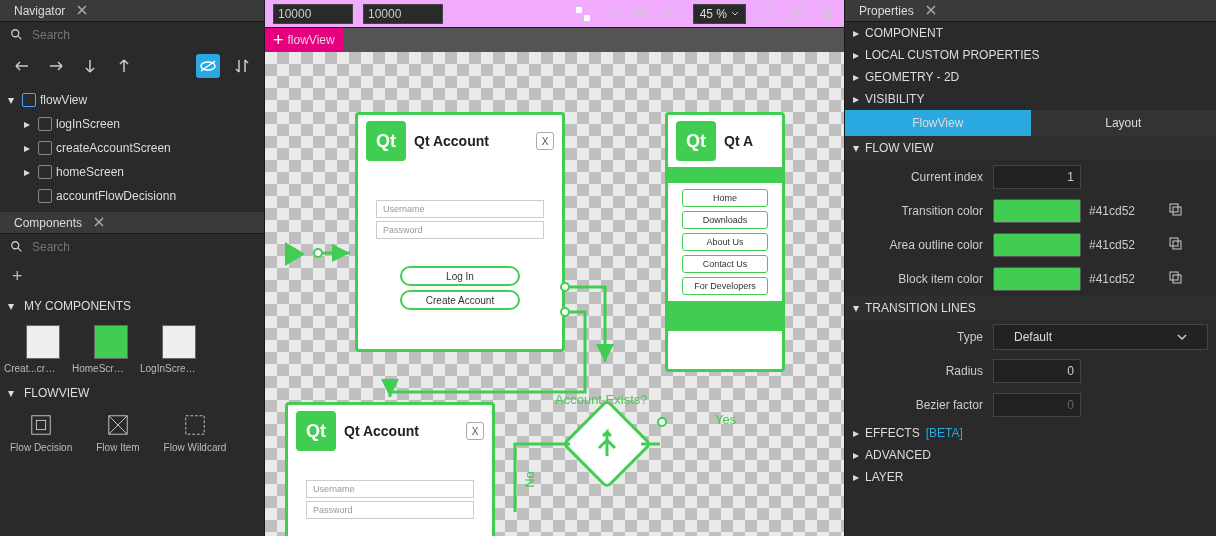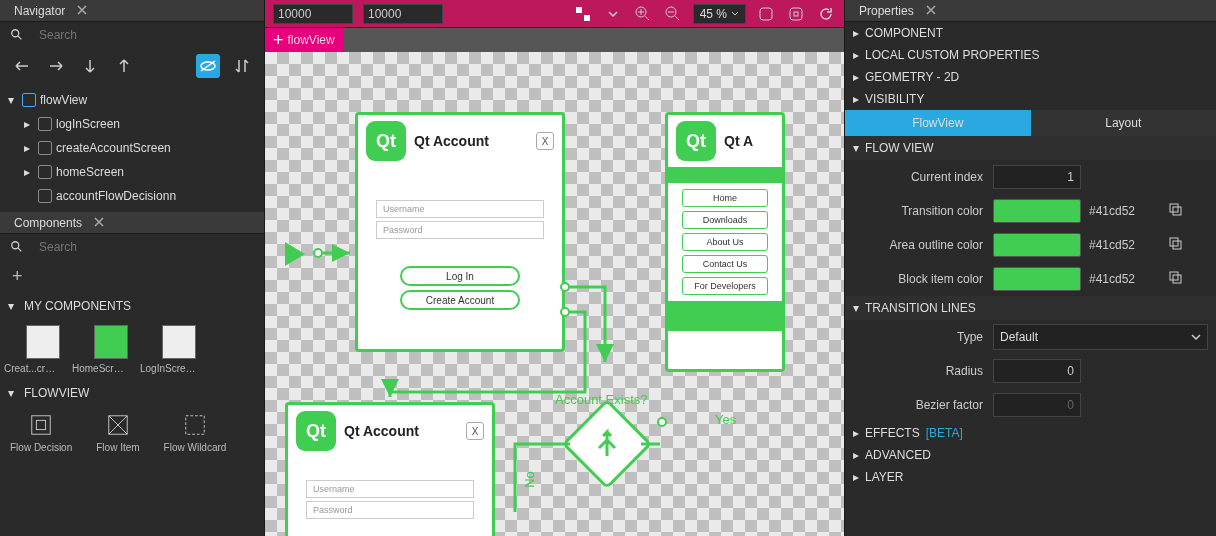--- a/index.html
+++ b/index.html
@@ -3,21 +3,21 @@
 <meta charset="utf-8">
 <style>
 *{box-sizing:border-box;margin:0;padding:0;font-family:"Segoe UI",Arial,sans-serif;font-size:12px;color:#ddd;user-select:none}
 body{background:#2a2a2a;width:1216px;height:536px;overflow:hidden;display:flex}
 .panel-tab{background:#3a3a3a;height:22px;display:flex;align-items:center;padding:0 8px;border-bottom:1px solid #1a1a1a}
 .panel-tab .tab{padding:2px 6px;display:flex;align-items:center;gap:12px}
 .panel-tab .close{width:12px;height:12px;display:inline-block;cursor:pointer}
 .panel-tab .close svg{stroke:#aaa}
 
 .navigator{width:265px;background:#2a2a2a;border-right:1px solid #1a1a1a;display:flex;flex-direction:column}
-.search-row{display:flex;align-items:center;padding:6px 10px;gap:15px}
+.search-row{display:flex;align-items:center;padding:6px 10px;gap:8px}
 .search-row .mag{width:14px;height:14px}
 .search-row input{background:transparent;border:none;outline:none;color:#ccc;flex:1}
 .arrow-row{display:flex;align-items:center;padding:6px 10px;gap:10px}
 .arrow-row .spacer{flex:1}
 .iconbtn{width:24px;height:24px;display:flex;align-items:center;justify-content:center;border-radius:3px;cursor:pointer}
 .iconbtn.active{background:#2aa9e0}
 .tree{padding:4px 4px}
 .tree-row{display:flex;align-items:center;height:24px;gap:4px;padding-left:4px;border-radius:2px}
 .tree-row.sel{color:#4aa6ff}
 .tree-row .caret{width:10px;display:inline-block}
@@ -31,34 +31,34 @@
 .thumb .img{width:34px;height:34px;background:#eee;border:1px solid #666}
 .thumb .lbl{font-size:10px;color:#bbb;white-space:nowrap;overflow:hidden;text-overflow:ellipsis;width:56px;text-align:center}
 .flowview-tools{display:flex;gap:24px;padding:6px 10px}
 .fvtool{display:flex;flex-direction:column;align-items:center;gap:4px}
 .fvtool .ic{width:26px;height:26px;border:1px dashed transparent}
 .fvtool .il{font-size:10px;color:#bbb;white-space:nowrap}
 .plus{padding:6px 12px;font-size:18px;color:#bbb;cursor:pointer}
 
 .center{flex:1;background:#2a2a2a;display:flex;flex-direction:column;min-width:0}
 .center .panel-tab .tab.active{color:#4aa6ff;border-bottom:2px solid #2aa9e0}
-.center-toolbar{height:28px;background:#be185d;display:flex;align-items:center;gap:10px;padding:0 8px;border-bottom:1px solid #1a1a1a}
+.center-toolbar{height:28px;background:#f0abfc;display:flex;align-items:center;gap:10px;padding:0 8px;border-bottom:1px solid #1a1a1a}
 .num-in{width:80px;background:#2a2a2a;border:1px solid #444;color:#ccc;height:20px;padding:0 4px}
 .tb-sep{flex:1}
 .tb-ic{width:20px;height:20px;display:flex;align-items:center;justify-content:center;cursor:pointer}
 .zoom{display:flex;align-items:center;gap:4px;background:#2a2a2a;border:1px solid #444;height:20px;padding:0 6px}
 .canvas-wrap{flex:1;overflow:hidden;position:relative;background:#555}
 .canvas{position:absolute;left:0;top:24px;right:0;bottom:0;
   background-image:linear-gradient(45deg,#bfbfbf 25%,transparent 25%),linear-gradient(-45deg,#bfbfbf 25%,transparent 25%),linear-gradient(45deg,transparent 75%,#bfbfbf 75%),linear-gradient(-45deg,transparent 75%,#bfbfbf 75%);
   background-size:24px 24px;background-position:0 0,0 12px,12px -12px,-12px 0;background-color:#eaeaea}
 .fv-label{position:absolute;left:0;top:0;height:24px;background:#e6007e;color:#fff;display:flex;align-items:center;padding:0 8px;font-size:13px}
 .fv-label .plus{color:#fff;padding:0;margin-right:4px}
 .screen{position:absolute;background:#fff;border:3px solid #41cd52;border-radius:4px}
 .screen .titlebar{display:flex;align-items:center;gap:8px;padding:6px 8px}
-.screen .qt{width:40px;height:40px;background:#41cd52;color:#fff;display:flex;align-items:center;justify-content:center;font-weight:bold;font-size:18px;border-radius:9px}
+.screen .qt{width:40px;height:40px;background:#41cd52;color:#fff;display:flex;align-items:center;justify-content:center;font-weight:bold;font-size:18px;border-radius:4px}
 .screen .ttl{color:#222;font-weight:600;font-size:14px}
 .screen .closebox{margin-left:auto;width:18px;height:18px;border:1px solid #aaa;color:#555;display:flex;align-items:center;justify-content:center;font-size:10px;border-radius:3px}
 .screen .field{margin:3px 18px;padding:3px 6px;border:1px solid #ccc;font-size:9px;color:#999;height:18px}
 .screen .btn{margin:4px auto;width:120px;border:2px solid #41cd52;border-radius:12px;height:20px;display:flex;align-items:center;justify-content:center;font-size:10px;color:#333}
 .home-btn{width:86px;height:18px;border:1px solid #41cd52;border-radius:3px;display:flex;align-items:center;justify-content:center;font-size:9px;color:#333;background:#fff}
 .decision{position:absolute;width:64px;height:64px;transform:rotate(45deg);border:3px solid #41cd52;background:#fff;border-radius:6px}
 .decision .inner{transform:rotate(-45deg);width:100%;height:100%;display:flex;align-items:center;justify-content:center}
 .flow-label{position:absolute;color:#41cd52;font-size:13px;font-weight:500}
 .port{position:absolute;width:10px;height:10px;border:2px solid #41cd52;border-radius:50%;background:#fff}
 .startarrow{position:absolute;width:0;height:0;border-top:12px solid transparent;border-bottom:12px solid transparent;border-left:20px solid #41cd52}
@@ -69,21 +69,21 @@
 .tabs .t{flex:1;display:flex;align-items:center;justify-content:center;background:#333;cursor:pointer}
 .tabs .t.active{background:#2aa9e0;color:#fff}
 .group-h{display:flex;align-items:center;height:24px;padding:0 8px;gap:6px;background:#2f2f2f}
 .prop-row{display:flex;align-items:center;height:34px;padding:0 8px;gap:10px}
 .prop-row .lbl{width:130px;text-align:right;color:#ccc}
 .prop-row .val{flex:1;display:flex;align-items:center;gap:8px}
 .swatch{width:88px;height:24px;border-radius:2px;border:1px solid #555;cursor:pointer}
 .hex{width:70px;color:#ccc}
 .copybtn{width:20px;height:20px;cursor:pointer}
 .propinput{background:#222;border:1px solid #444;height:24px;color:#ccc;padding:0 6px;text-align:right;width:88px}
-.propsel{background:#222;border:1px solid #444;height:26px;color:#ccc;padding:0 6px;flex:1;display:flex;align-items:center;justify-content:space-between}
+.propsel{background:#222;border:1px solid #444;height:26px;color:#ccc;padding:0 20px;flex:1;display:flex;align-items:center;justify-content:space-between}
 .caret-svg{width:10px;height:10px}
 .beta{color:#2aa9e0}
 svg{display:block}
 </style>
 </head>
 <body>
 
 <div class="navigator">
   <div class="panel-tab">
     <div class="tab">

